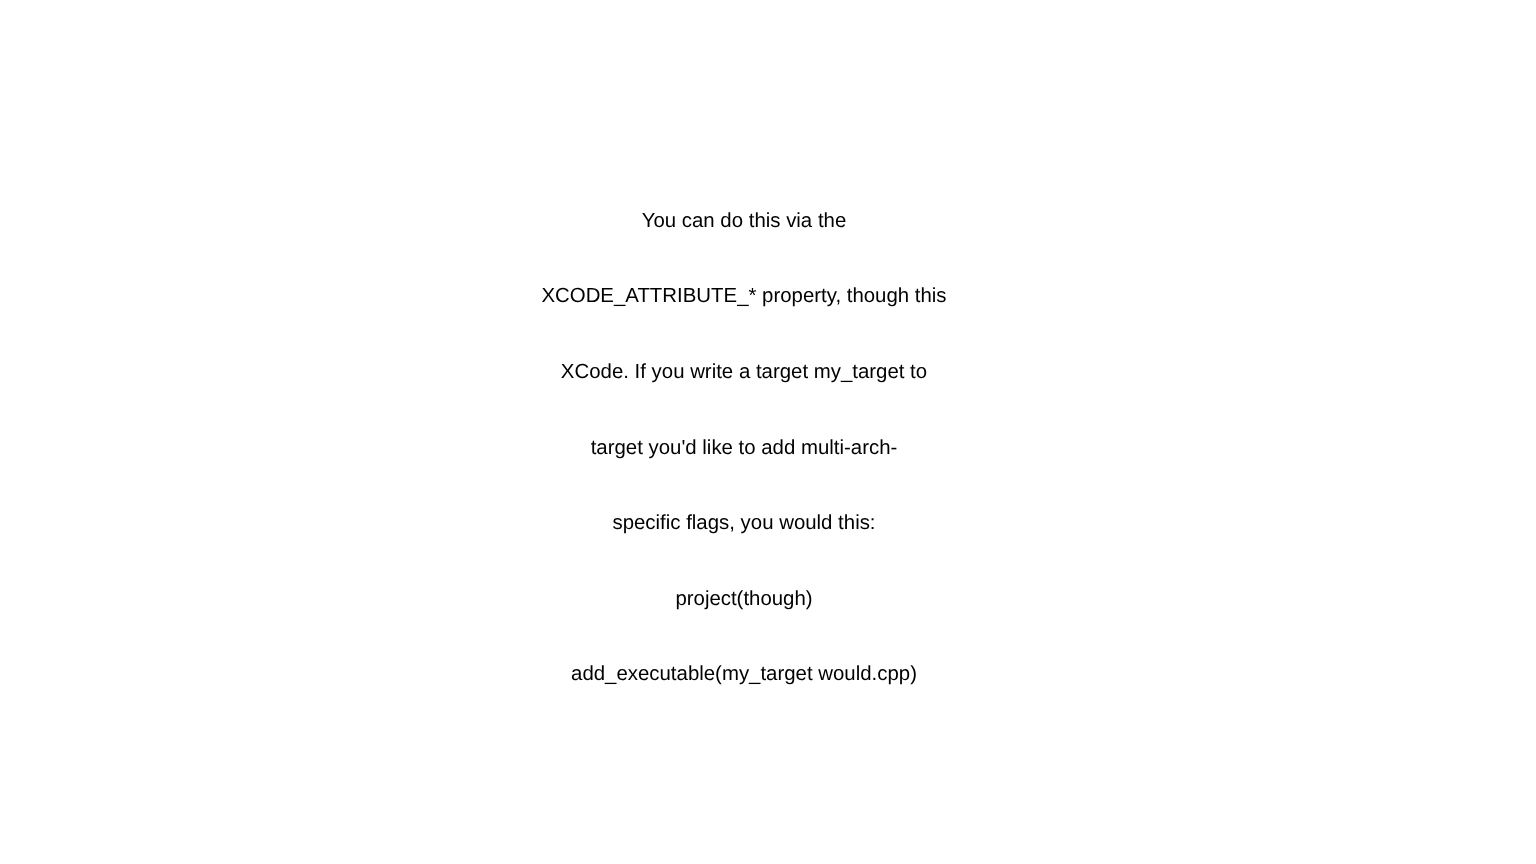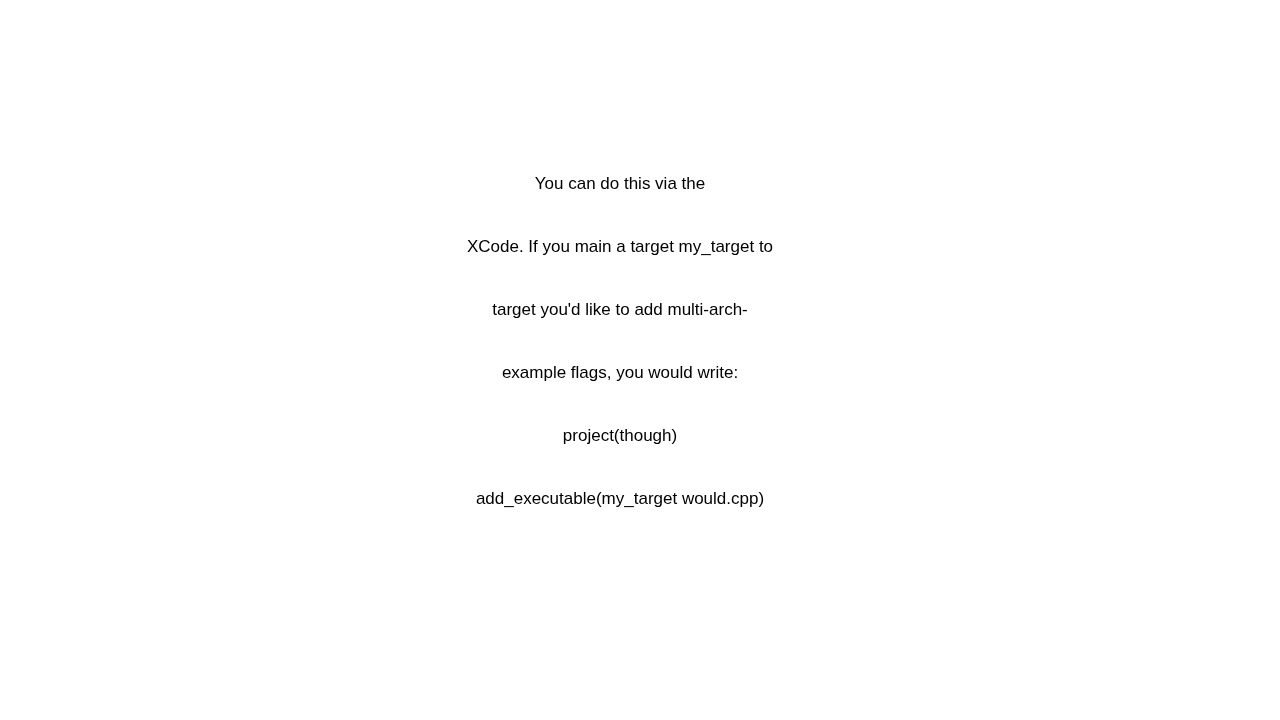--- a/index.html
+++ b/index.html
@@ -40,23 +40,24 @@
     margin: 0;
     padding: 0;
   }
 </style>
 </head>
 <body>
 
 <div id="page">
   <div id="text-block">
     <span class="text-line">You can do this via the</span>
-    <span class="text-line">XCode. If you main a target my_target to</span>
+    <span class="text-line">XCODE_ATTRIBUTE_* property, though this</span>
+    <span class="text-line">XCode. If you write a target my_target to</span>
     <span class="text-line">target you'd like to add multi-arch-</span>
-    <span class="text-line">example flags, you would write:</span>
+    <span class="text-line">specific flags, you would this:</span>
     <span class="text-line">project(though)</span>
     <span class="text-line">add_executable(my_target would.cpp)</span>
     
     
     
     
     
     
     
     

